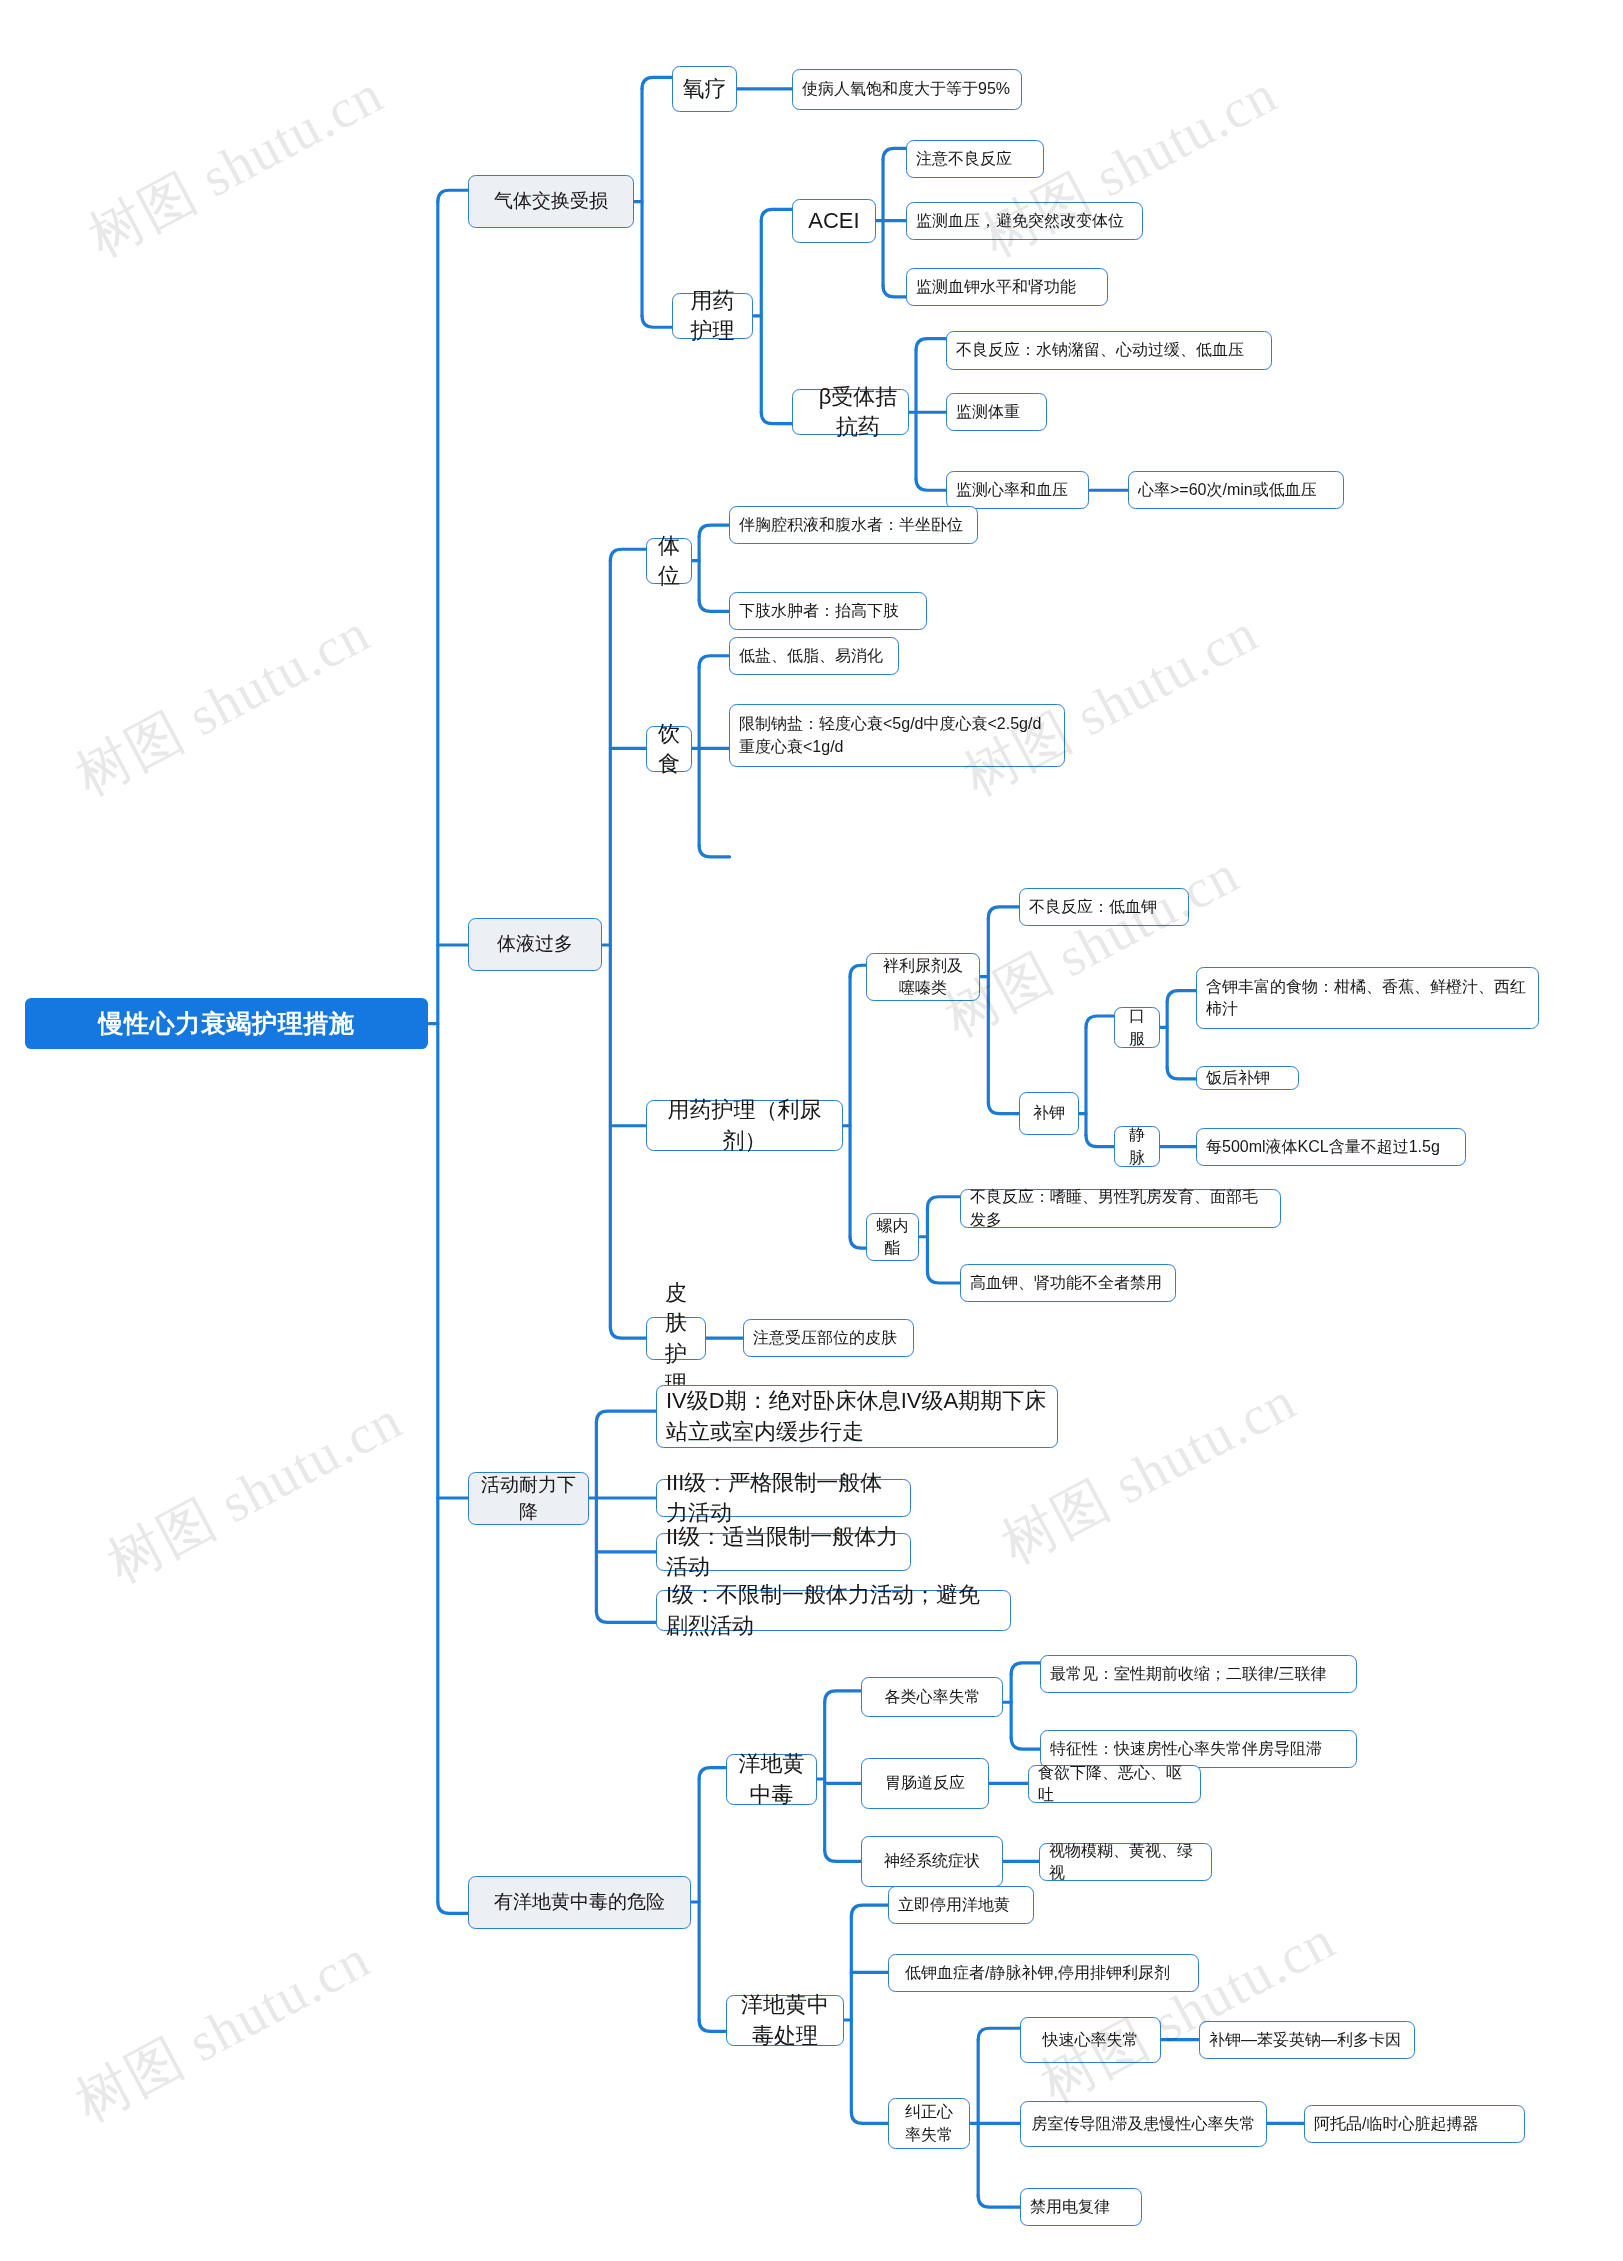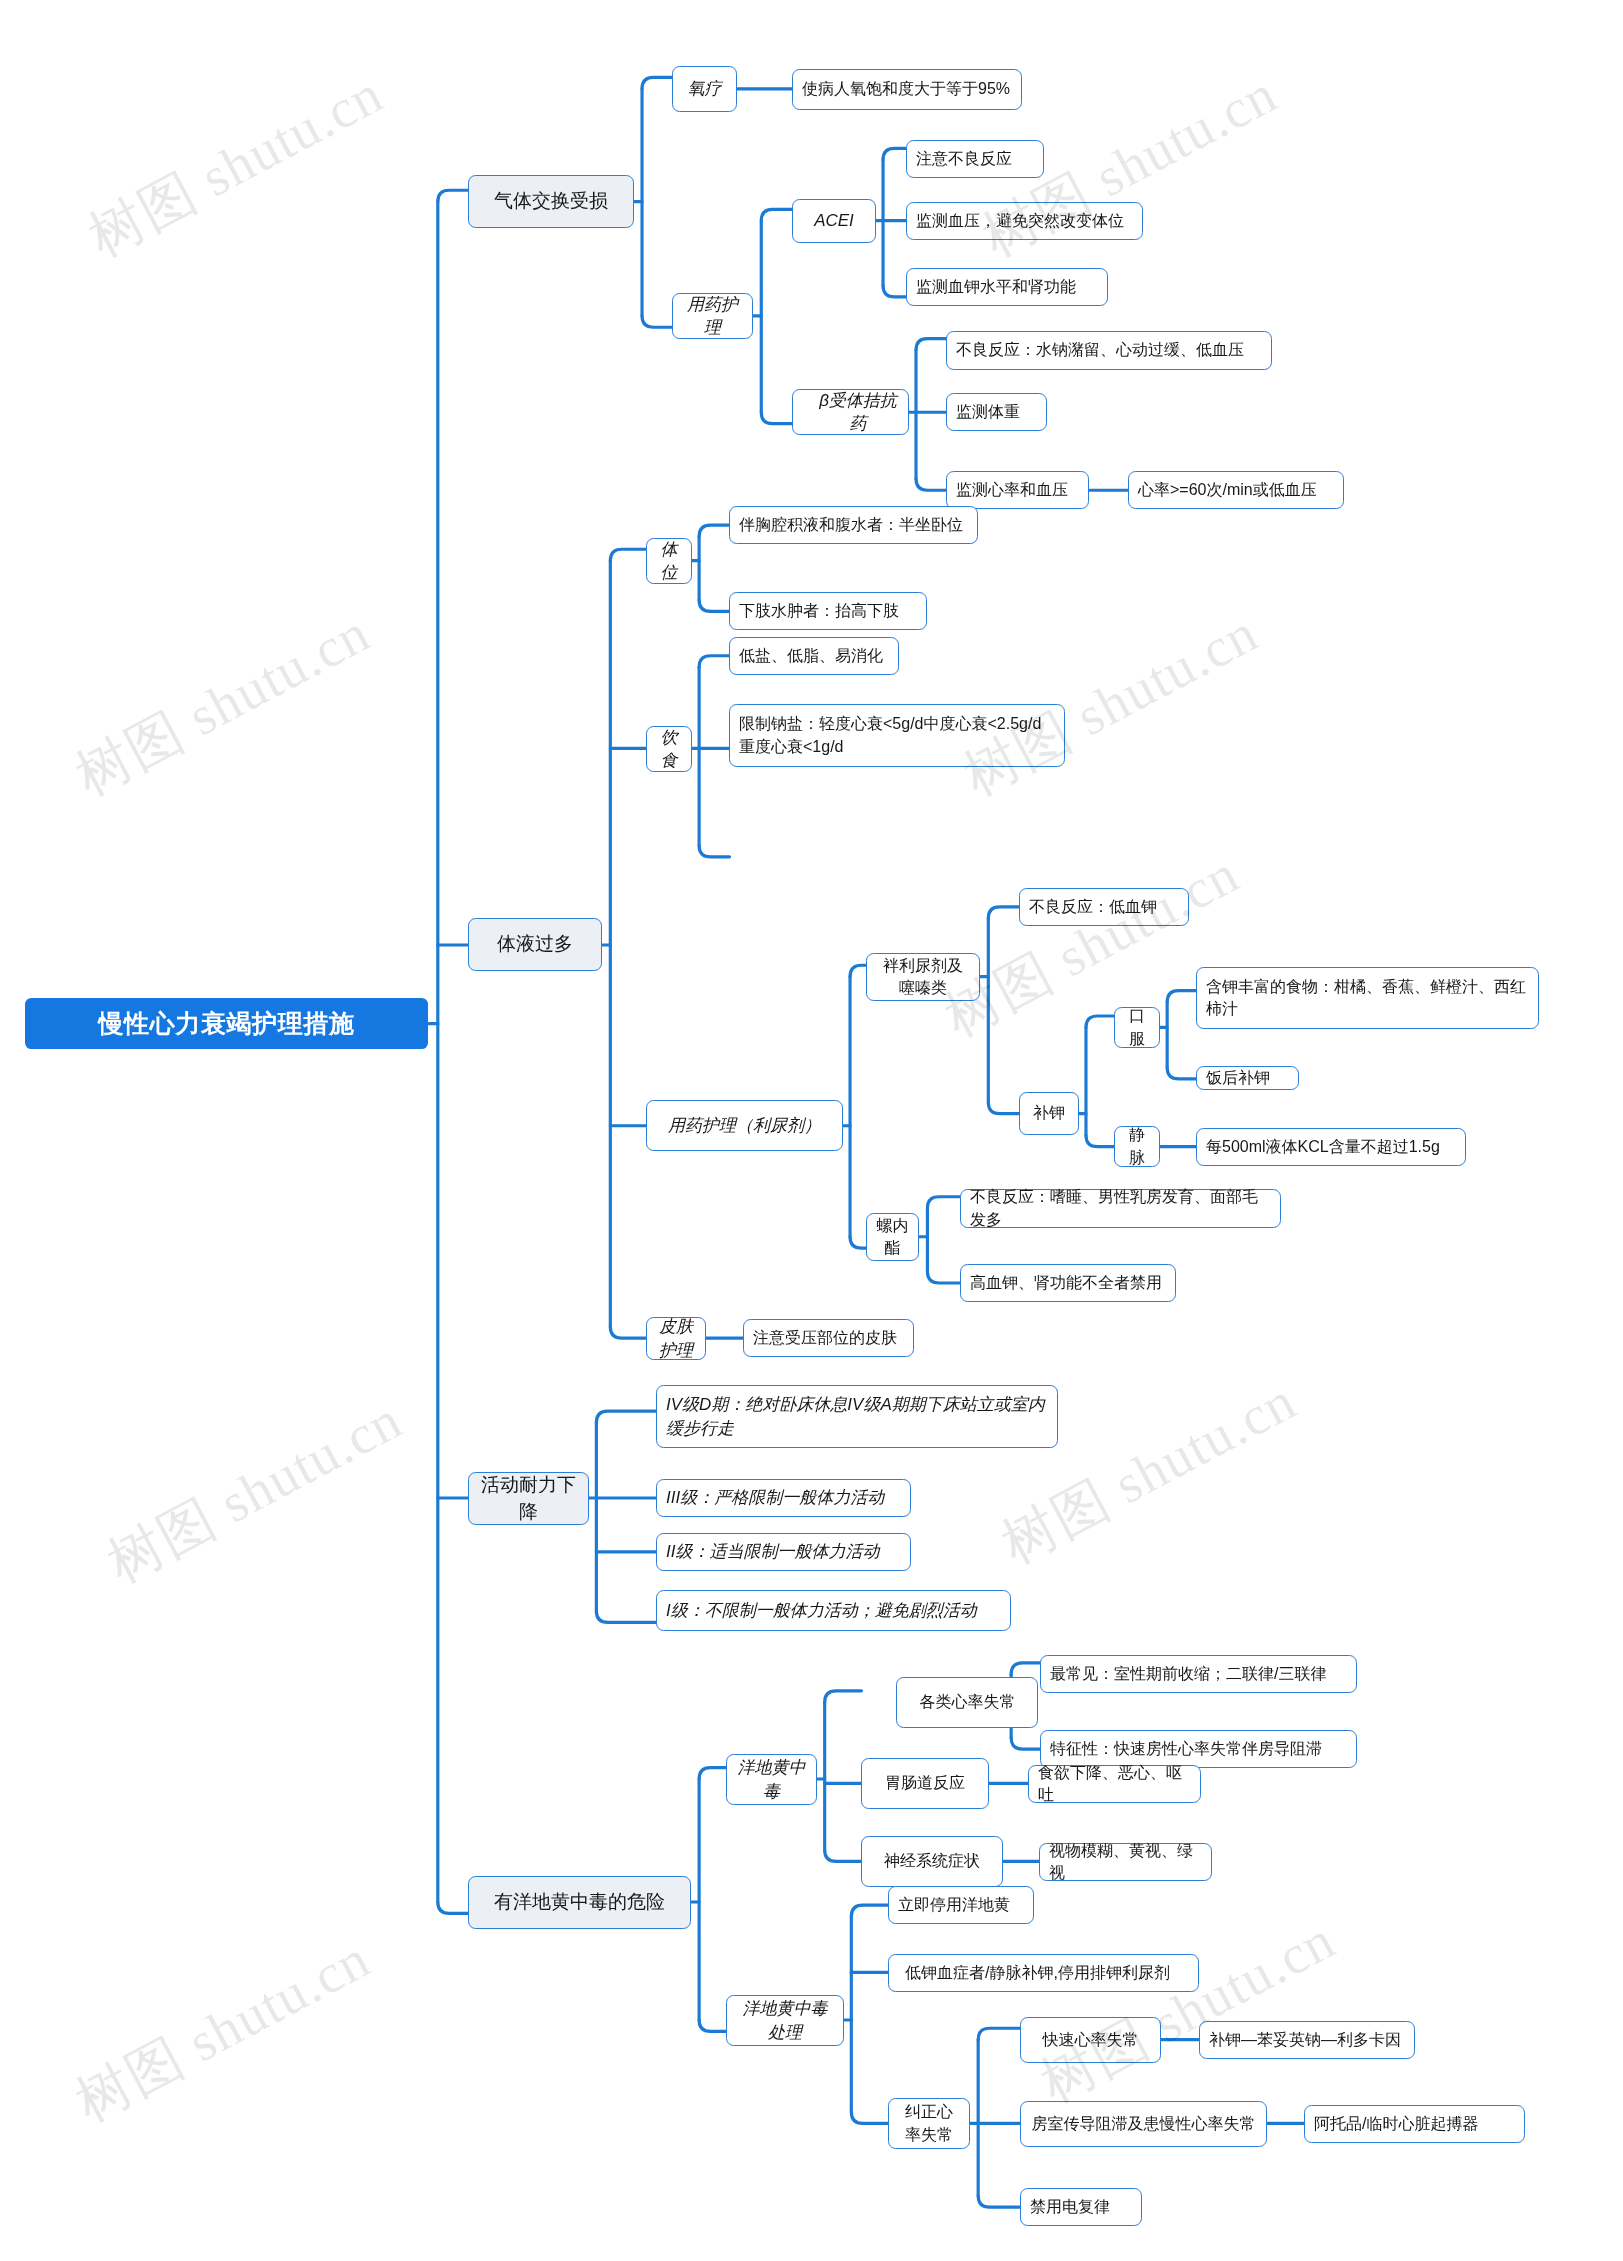--- a/index.html
+++ b/index.html
@@ -68,21 +68,21 @@
     z-index:4;
   }
   .lvl2{
     background:#eceff3;
     border:1.3px solid #2b7ed8;
     font-size:19px;
     justify-content:center;
     text-align:center;
     font-weight:500;
   }
-  .lvl3{font-size:17px;font-style:italic;}
+  .lvl3{font-size:22px;}
   .lvl4{font-size:16px;}
   .lvl5{font-size:16px;}
   .center{justify-content:center;text-align:center;}
 </style>
 </head>
 <body>
 
 <div id="canvas">
 
   <div id="watermarks">
@@ -360,21 +360,21 @@
   </div>
 
   <div class="node lvl2" style="left:468px; top:1876px; width:223px; height:53px;">
     <span class="txt">有洋地黄中毒的危险</span>
   </div>
 
   <div class="node lvl3 center" style="left:726px; top:1754px; width:91px; height:51px;">
     <span class="txt">洋地黄中毒</span>
   </div>
 
-  <div class="node lvl4 center" style="left:896px; top:1677px; width:142px; height:51px;padding-left:10px;">
+  <div class="node lvl4 center" style="left:861px; top:1677px; width:142px; height:40px;padding-left:10px;">
     <span class="txt">各类心率失常</span>
   </div>
   <div class="node lvl5" style="left:1040px; top:1655px; width:317px; height:38px;">
     <span class="txt">最常见：室性期前收缩；二联律/三联律</span>
   </div>
   <div class="node lvl5" style="left:1040px; top:1730px; width:317px; height:38px;">
     <span class="txt">特征性：快速房性心率失常伴房导阻滞</span>
   </div>
 
   <div class="node lvl4 center" style="left:861px; top:1758px; width:128px; height:51px;">

